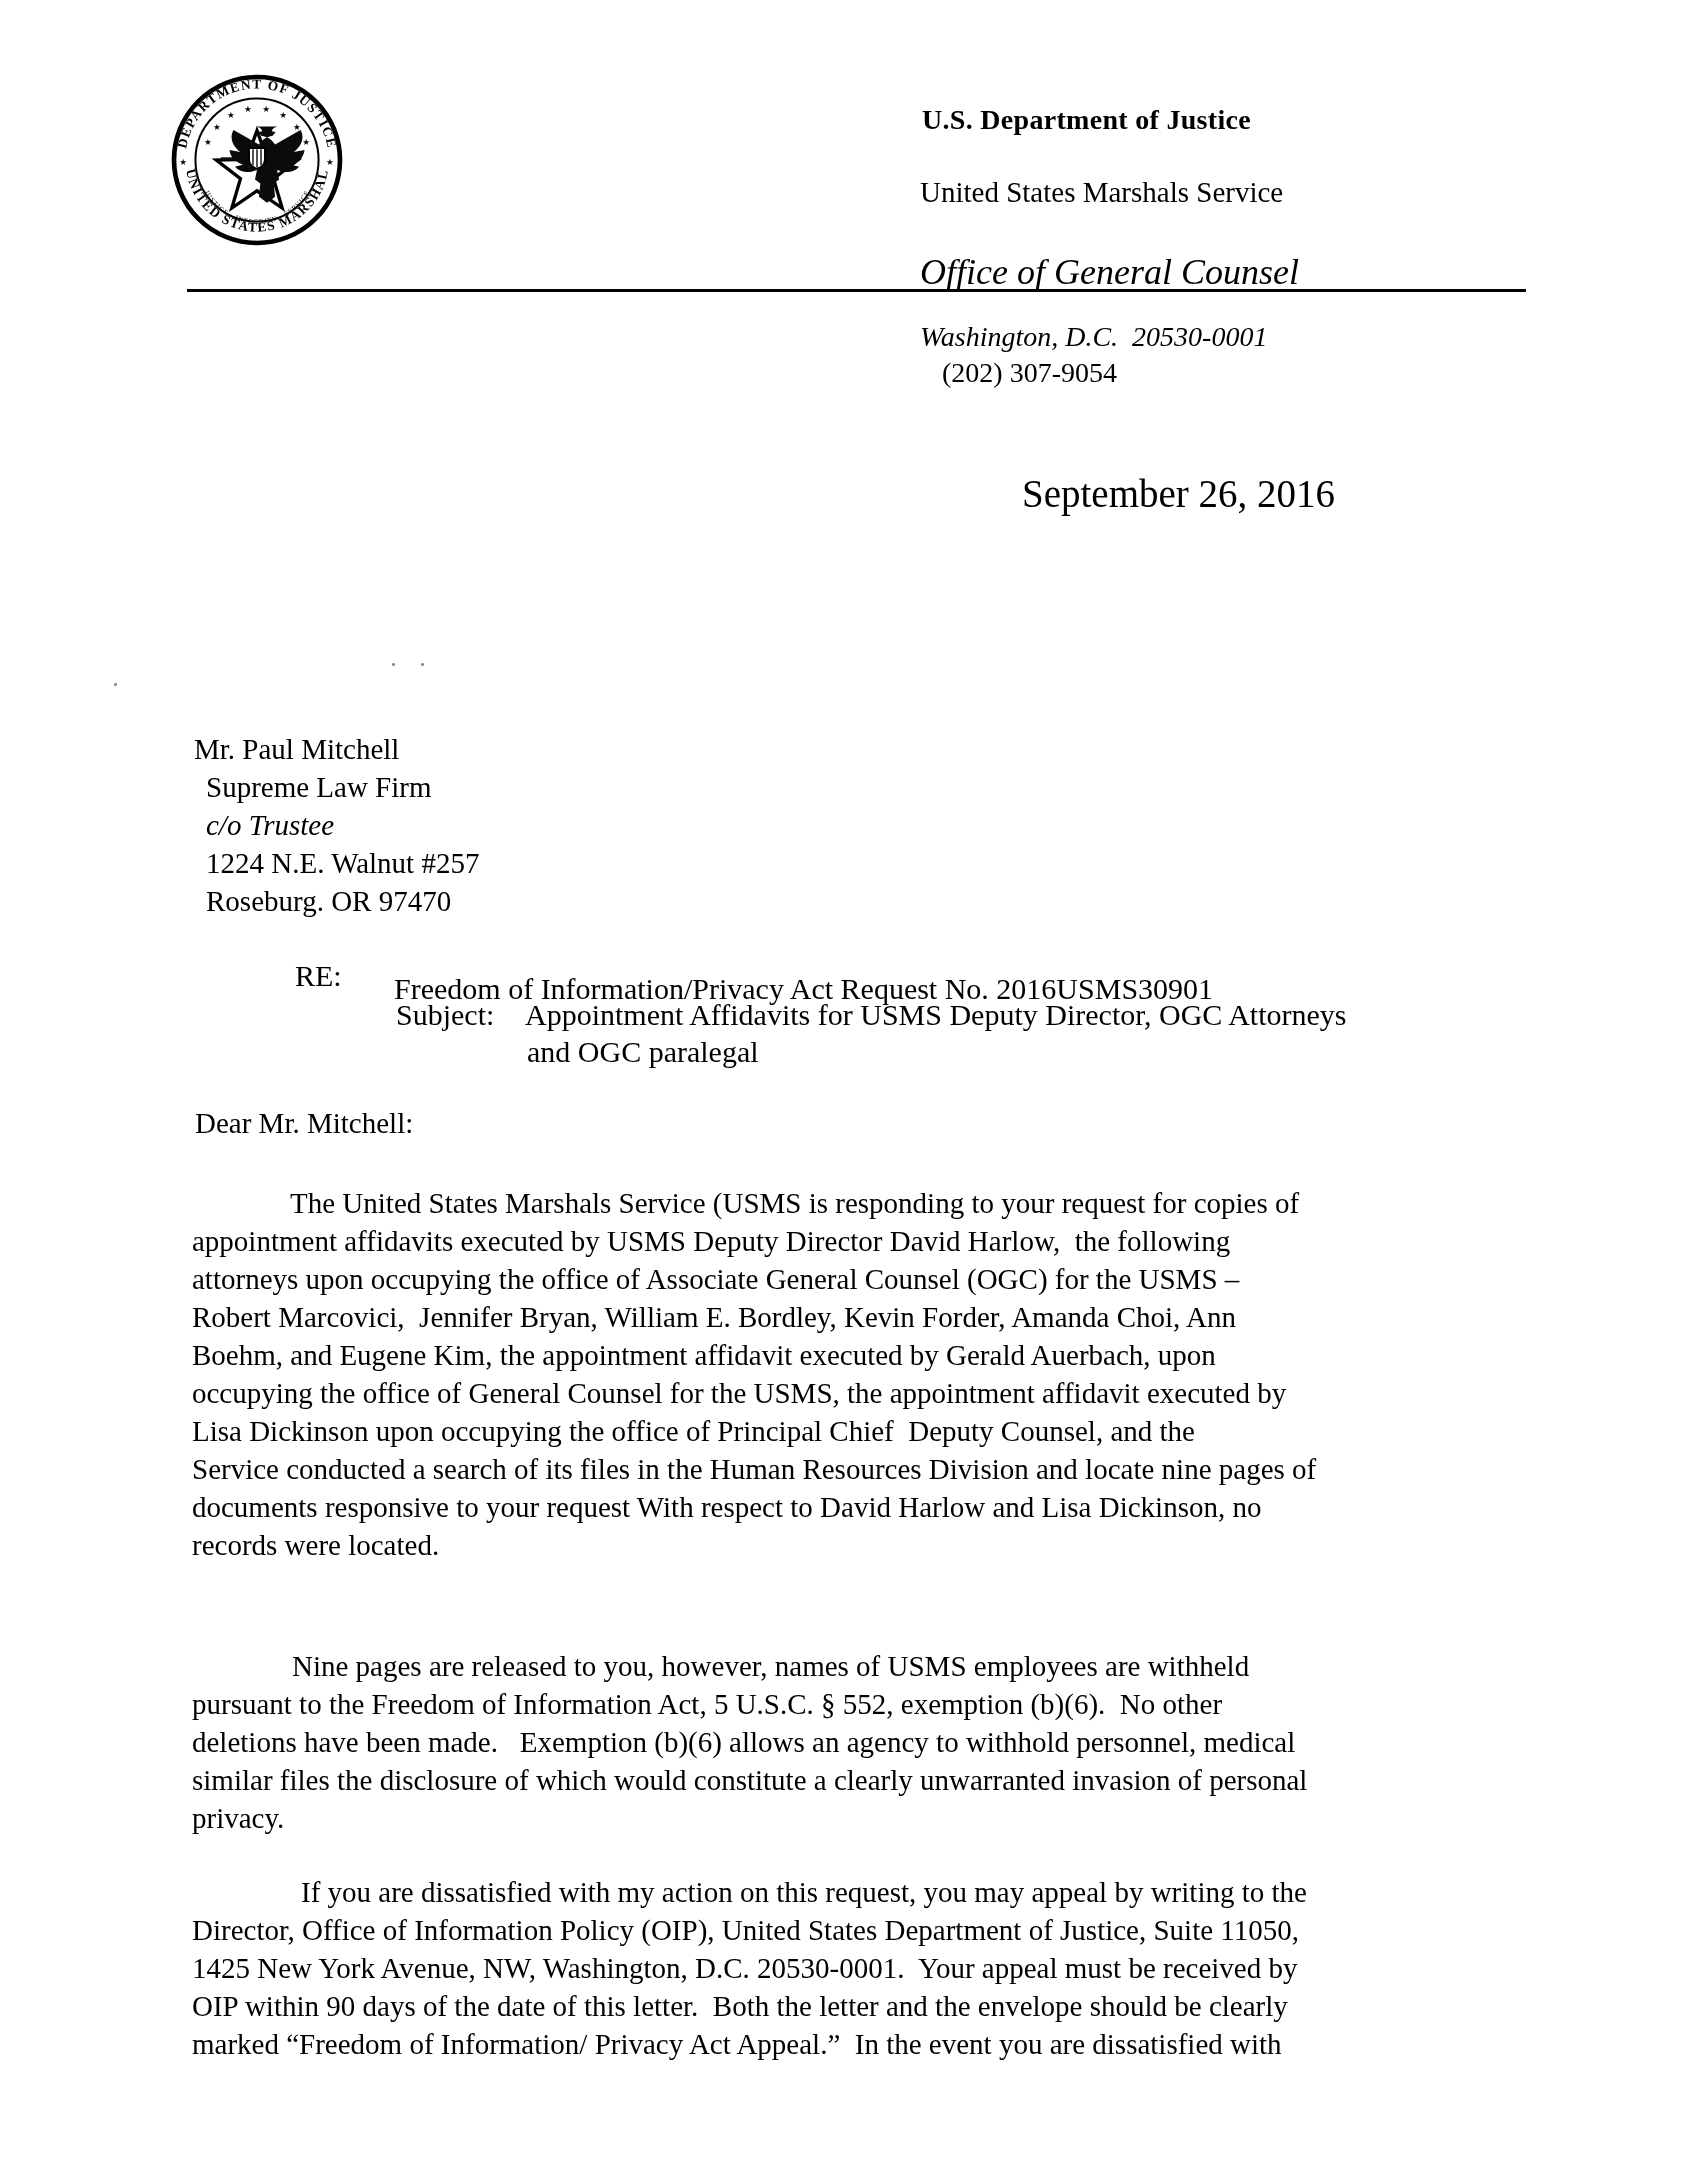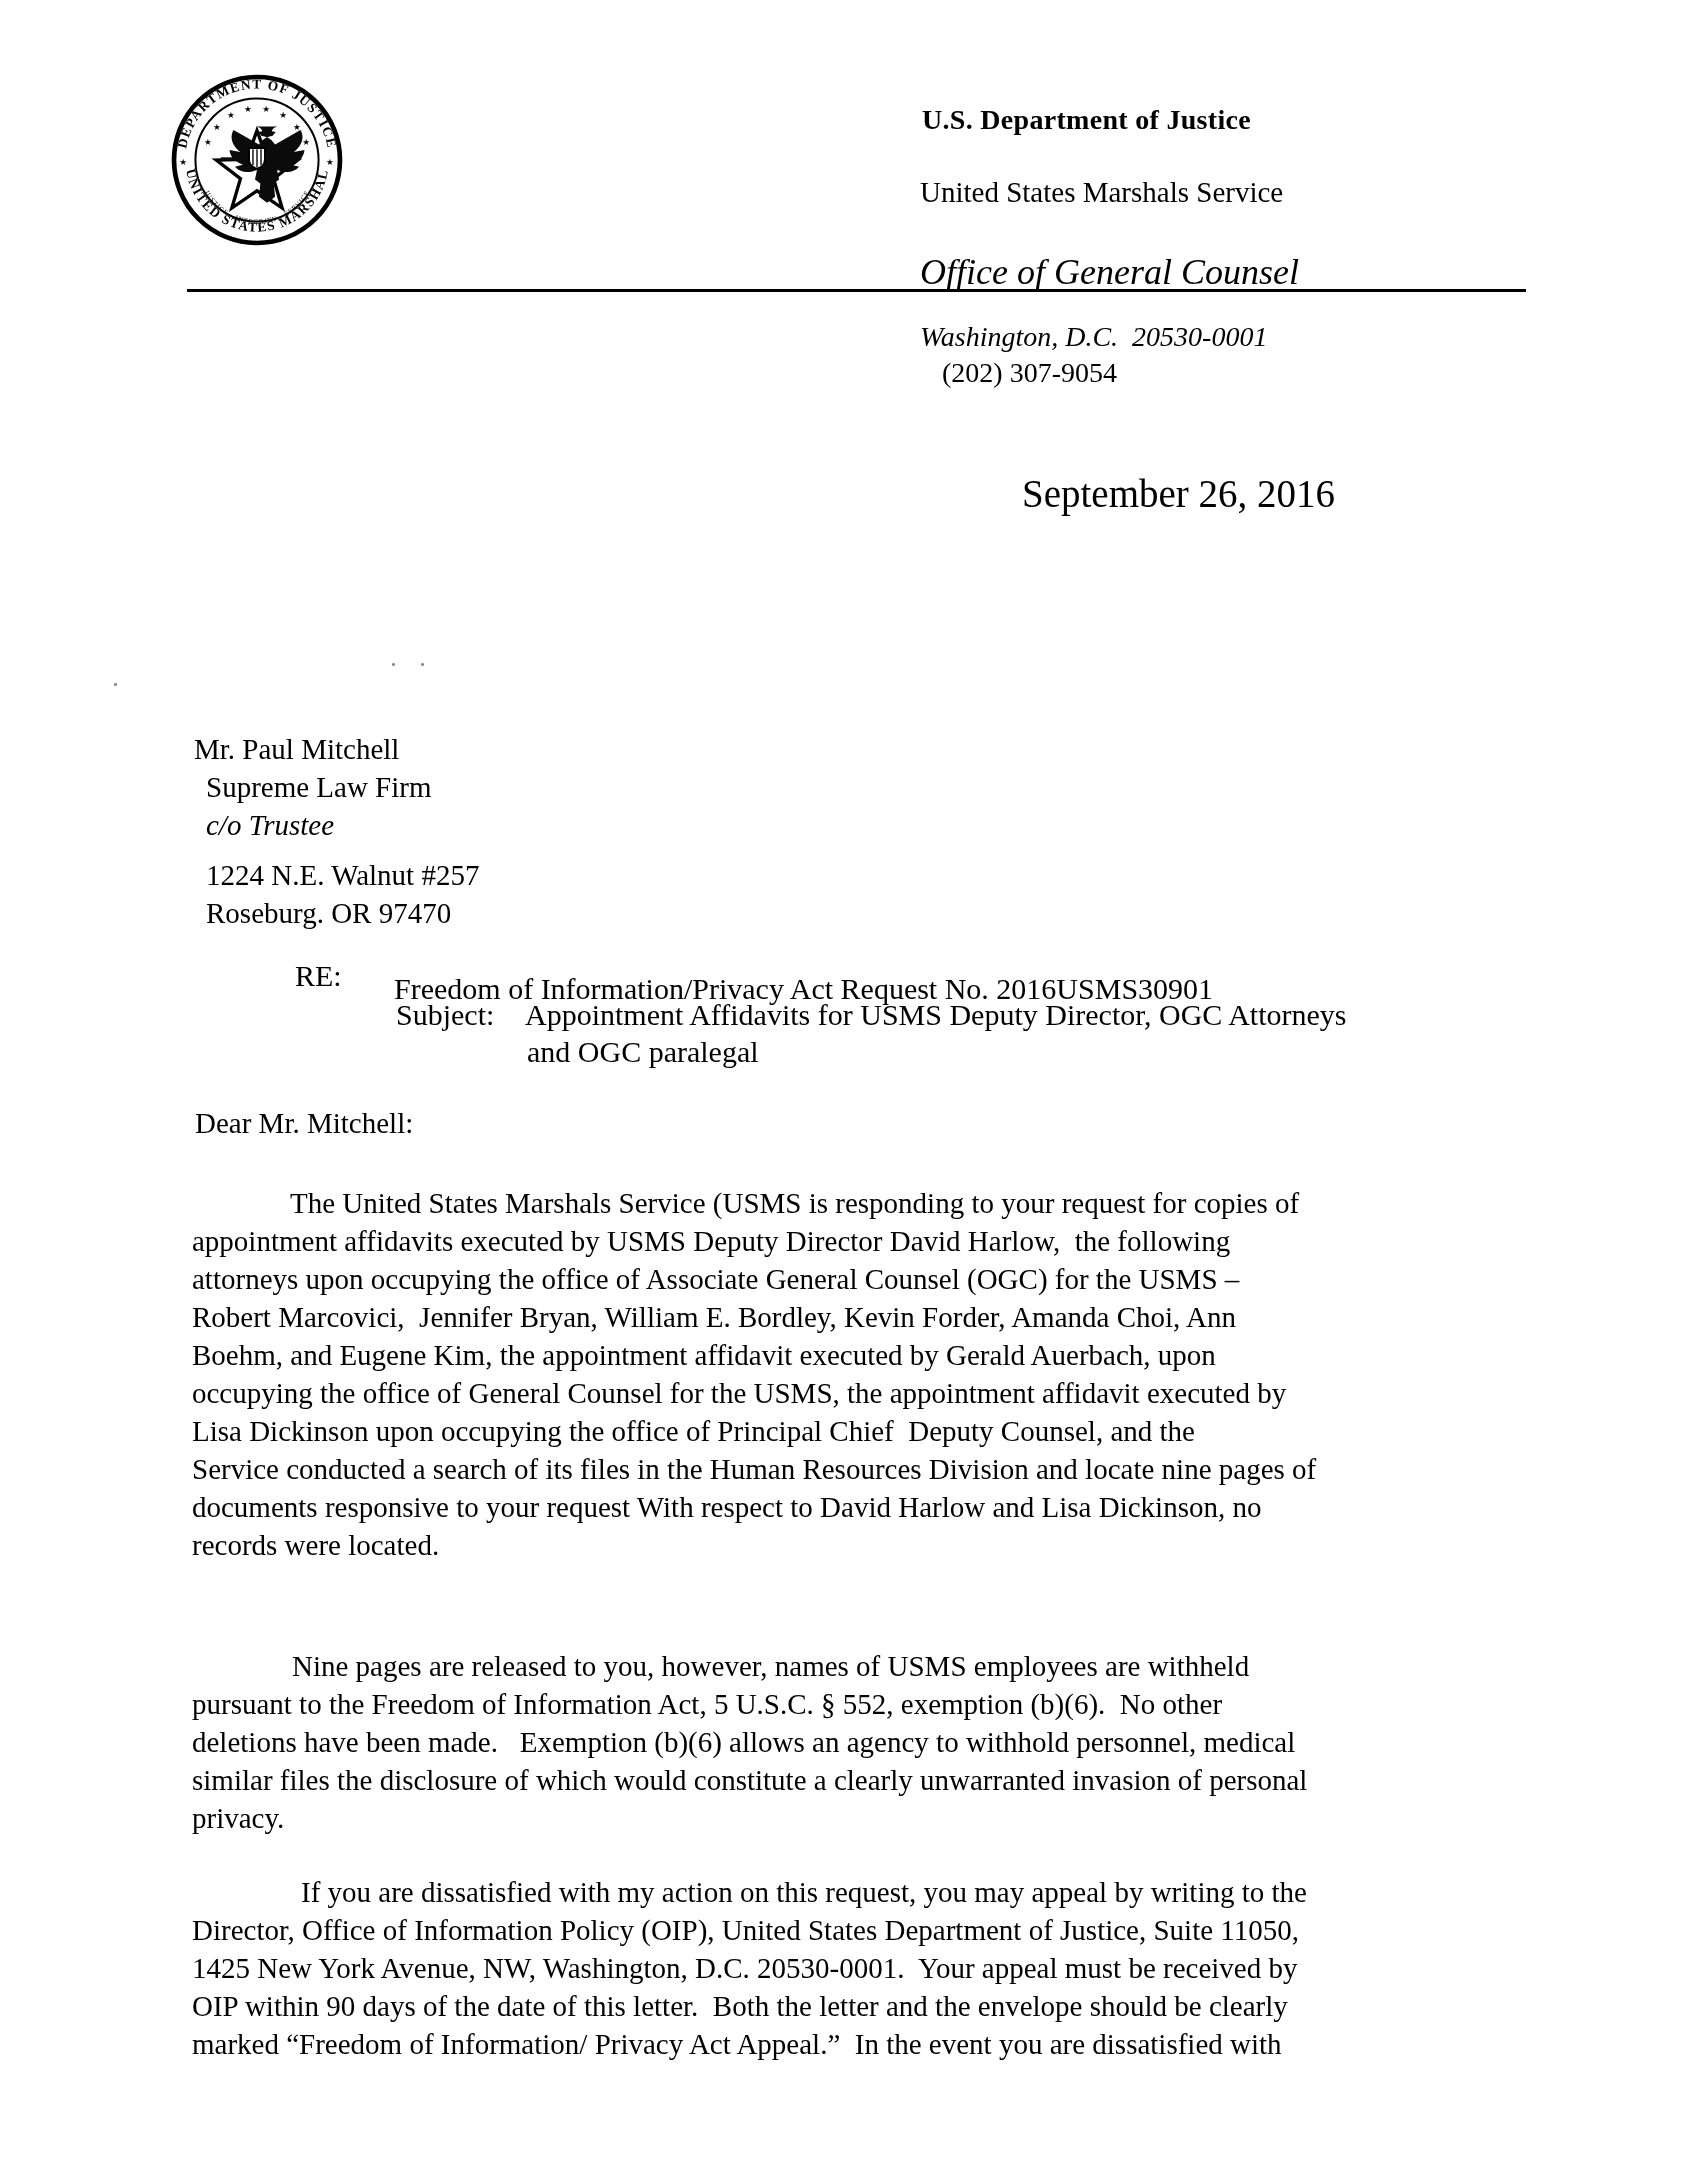--- a/index.html
+++ b/index.html
@@ -103,21 +103,21 @@
 
   <div class="abs lh-dept">U.S. Department of Justice</div>
   <div class="abs lh-agency">United States Marshals Service</div>
   <div class="abs lh-office">Office of General Counsel</div>
   <div class="lh-rule"></div>
   <div class="abs lh-city">Washington, D.C.  20530-0001</div>
   <div class="abs lh-phone">(202) 307-9054</div>
 
   <div class="abs date-line">September 26, 2016</div>
 
-  <div class="abs recipient"><div class="t-line">Mr. Paul Mitchell</div><div class="t-line" style="padding-left: 12px;">Supreme Law Firm</div><div class="t-line" style="padding-left: 12px; font-style: italic;">c/o Trustee</div><div class="t-line" style="padding-left: 12px; margin-top: 12px;">1224 N.E. Walnut #257</div><div class="t-line" style="padding-left: 12px;">Roseburg. OR 97470</div></div>
+  <div class="abs recipient"><div class="t-line">Mr. Paul Mitchell</div><div class="t-line" style="padding-left: 12px;">Supreme Law Firm</div><div class="t-line" style="padding-left: 12px; font-style: italic;">c/o Trustee</div><div class="t-line" style="padding-left: 12px;">1224 N.E. Walnut #257</div><div class="t-line" style="padding-left: 12px;">Roseburg. OR 97470</div></div>
 
   <div class="abs ref-label">RE:</div>
   <div class="abs ref-request">Freedom of Information/Privacy Act Request No. 2016USMS30901</div>
   <div class="abs ref-sub-label">Subject:</div>
   <div class="abs ref-sub-1">Appointment Affidavits for USMS Deputy Director, OGC Attorneys</div>
   <div class="abs ref-sub-2">and OGC paralegal</div>
 
   <div class="abs salutation">Dear Mr. Mitchell:</div>
 
   <div class="para para-1">

